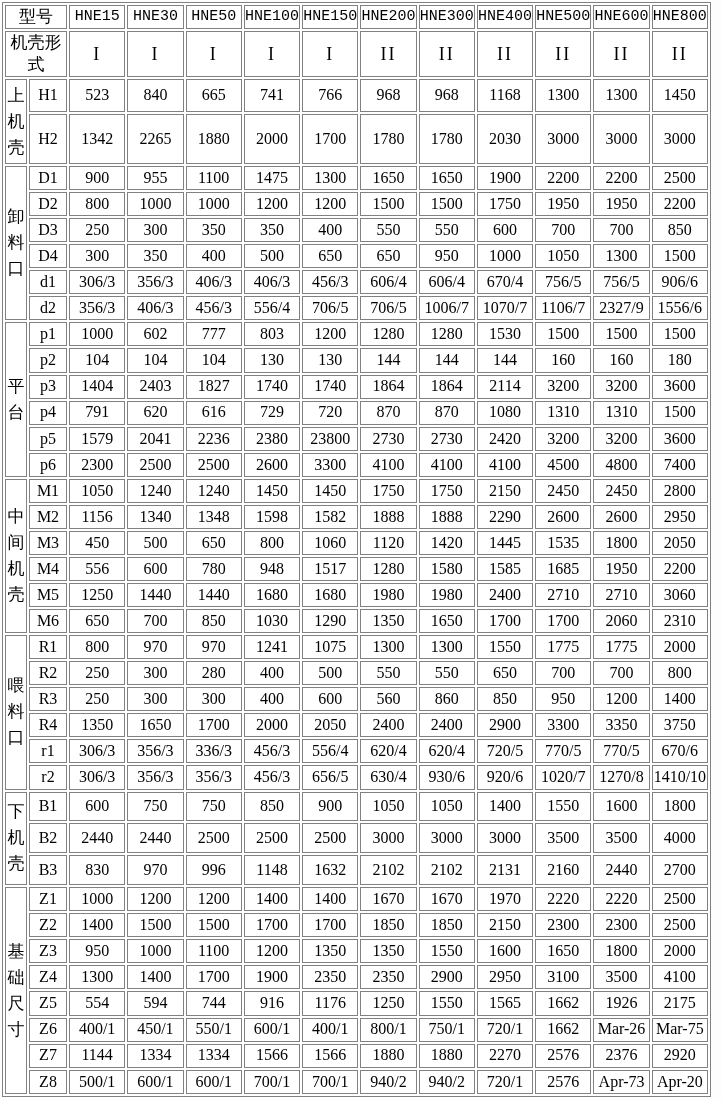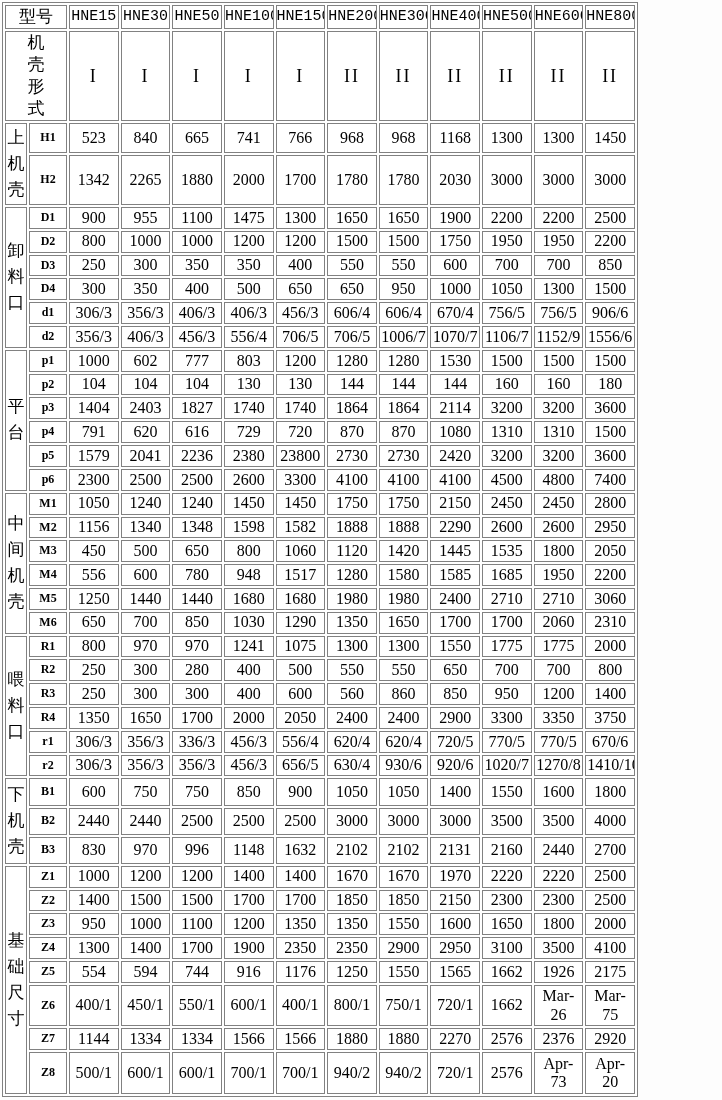--- a/index.html
+++ b/index.html
@@ -1,33 +1,33 @@
 <!DOCTYPE html>
 <html><head>
 <meta charset="utf-8">
 <style>
   html,body{margin:0;padding:0;background:#fdfdfd;width:722px;height:1100px;overflow:hidden;}
   table.spec{
-    position:absolute;left:2px;top:2px;width:636px;height:1095px;
+    position:absolute;left:2px;top:2px;width:709px;height:1095px;
     table-layout:fixed;border-collapse:separate;border-spacing:2px;
     border:1px solid #818181;background:#ffffff;
     font-family:"Liberation Serif","DejaVu Serif",serif;color:#000000;
   }
   th,td{
     border:1px solid #818181;background:#ffffff;
     text-align:center;vertical-align:middle;
     padding:0;font-weight:normal;font-size:16px;
     overflow:hidden;line-height:1.15;
   }
   th.model{font-size:15px;letter-spacing:0;font-family:Liberation Mono, monospace;}
   th.corner{font-size:17px;}
-  th.shellwrap{font-size:17px;line-height:22px;word-break:break-all;padding:0 21px;}
+  th.shellwrap{font-size:17px;line-height:22px;word-break:break-all;padding:0 3px;}
   td.roman{font-size:18px;letter-spacing:2px;}
   td.grouplab{white-space:pre-line;line-height:26px;font-size:17px;}
-  td.rowlab{font-size:12px;font-weight:bold;}
+  td.rowlab{font-size:16px;}
   td.val{font-size:16px;padding:0 1px;}
   tr.hdr1{height:24px;}
   tr.hdr2{height:46px;}
   tr.tall-row{height:50px;}
 </style>
 </head>
 <body>
 
 <table class="spec">
   <colgroup>
@@ -184,21 +184,21 @@
         <td class="rowlab">d2</td>
         <td class="val">356/3</td>
         <td class="val">406/3</td>
         <td class="val">456/3</td>
         <td class="val">556/4</td>
         <td class="val">706/5</td>
         <td class="val">706/5</td>
         <td class="val">1006/7</td>
         <td class="val">1070/7</td>
         <td class="val">1106/7</td>
-        <td class="val">1152/9</td>
+        <td class="val">2327/9</td>
         <td class="val">1556/6</td>
       </tr>
       <tr>
         <td class="grouplab" rowspan="6">平
 台</td>
         <td class="rowlab">p1</td>
         <td class="val">1000</td>
         <td class="val">602</td>
         <td class="val">777</td>
         <td class="val">803</td>

